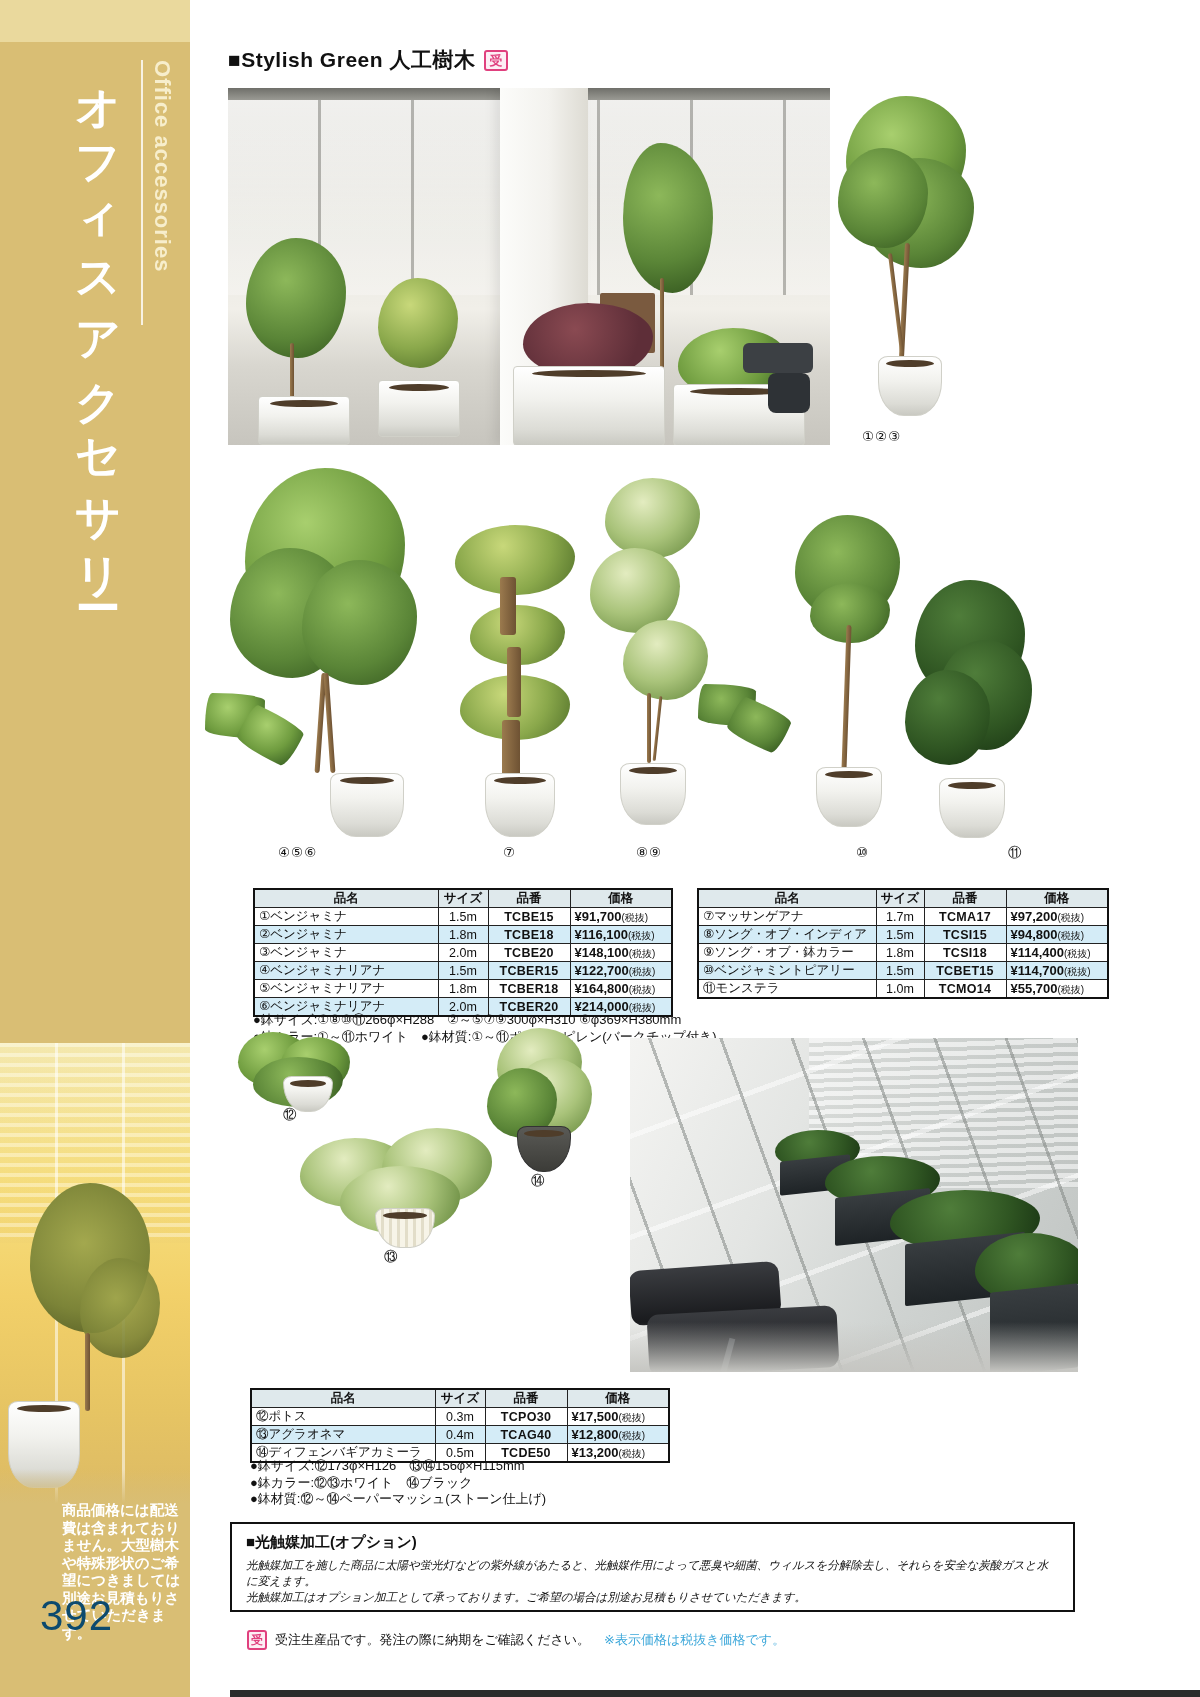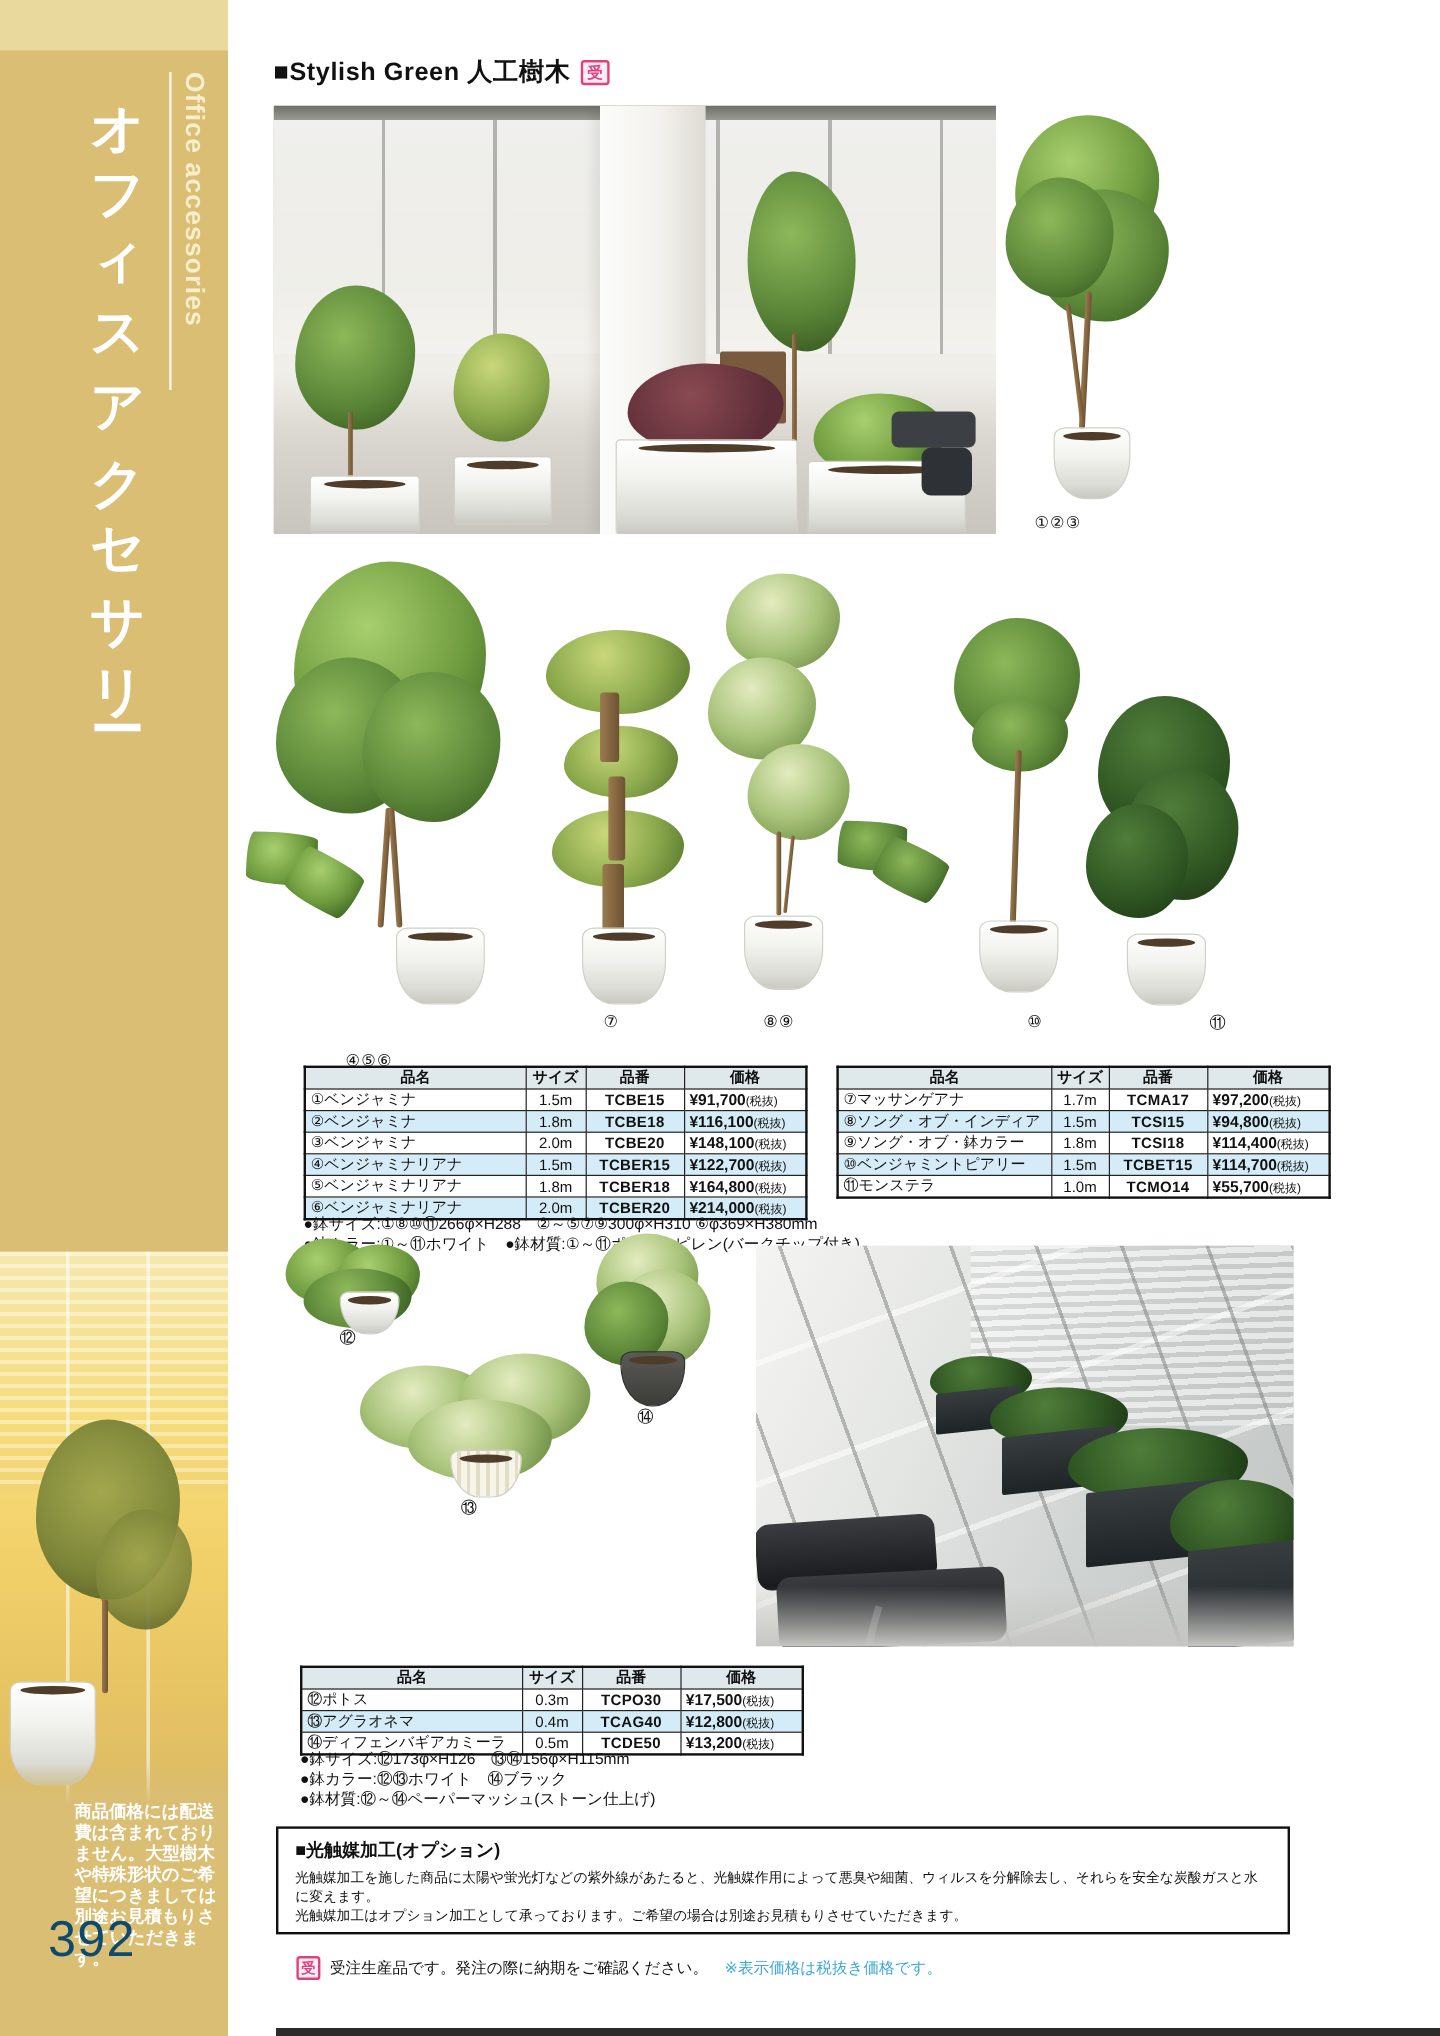--- a/index.html
+++ b/index.html
@@ -87,21 +87,21 @@
   .tbl tbody tr:nth-child(even) td{background:#d4ecf7;}
   .c-size{text-align:center;}
   .c-code{text-align:center;font-weight:bold;letter-spacing:.3px;}
   .c-price{text-align:left;font-weight:bold;font-size:13px;}
   .tax{font-size:10px;font-weight:normal;}
   .notes{position:absolute;font-size:13px;line-height:16.5px;}
 
   
   .option-box{left:230px;top:1522px;width:845px;height:90px;border:2px solid #111;background:#fff;box-sizing:border-box;}
   .option-title{margin:9px 0 5px 14px;font-size:15px;font-weight:bold;}
-  .option-body{margin:0 14px;font-size:11.5px;line-height:16px;}
+  .option-body{margin:0 14px;font-size:11.5px;line-height:16px;font-style:italic;}
 
   
   .footer-note{left:247px;top:1630px;display:flex;align-items:center;}
   .footer-badge{display:inline-block;border:2px solid #e0407e;color:#e0407e;background:#fdeef5;
                 font-size:12px;font-weight:bold;line-height:1;padding:2px 2px;border-radius:3px;}
   .footer-text{font-size:13px;margin-left:8px;}
   .footer-tax{font-size:13px;color:#3ba7da;margin-left:14px;}
   .bottom-bar{left:230px;top:1690px;width:970px;height:7px;background:#2b2b2b;}
 </style>
 </head>
@@ -201,21 +201,21 @@
   <div class="pot" style="left:26px;top:252px;width:64px;height:58px;"></div>
 </div>
 
 <div class="plant" style="left:905px;top:580px;width:130px;height:265px;">
   <div class="blob g-dark" style="left:10px;top:0;width:110px;height:120px;"></div>
   <div class="blob g-dark" style="left:32px;top:60px;width:95px;height:110px;"></div>
   <div class="blob g-dark" style="left:0;top:90px;width:85px;height:95px;"></div>
   <div class="pot" style="left:34px;top:198px;width:64px;height:58px;"></div>
 </div>
 
-<div class="ph-label" style="left:278px;top:876px;margin-left:10px;">④⑤⑥</div>
+<div class="ph-label" style="left:278px;top:844px;">④⑤⑥</div>
 <div class="ph-label" style="left:503px;top:844px;">⑦</div>
 <div class="ph-label" style="left:636px;top:844px;">⑧⑨</div>
 <div class="ph-label" style="left:856px;top:844px;">⑩</div>
 <div class="ph-label" style="left:1008px;top:844px;">⑪</div>
 
 <div class="tbl" style="left:253px;top:888px;width:420px;">
   <table>
     <colgroup>
         <col style="width:184px;">
         <col style="width:50px;">

